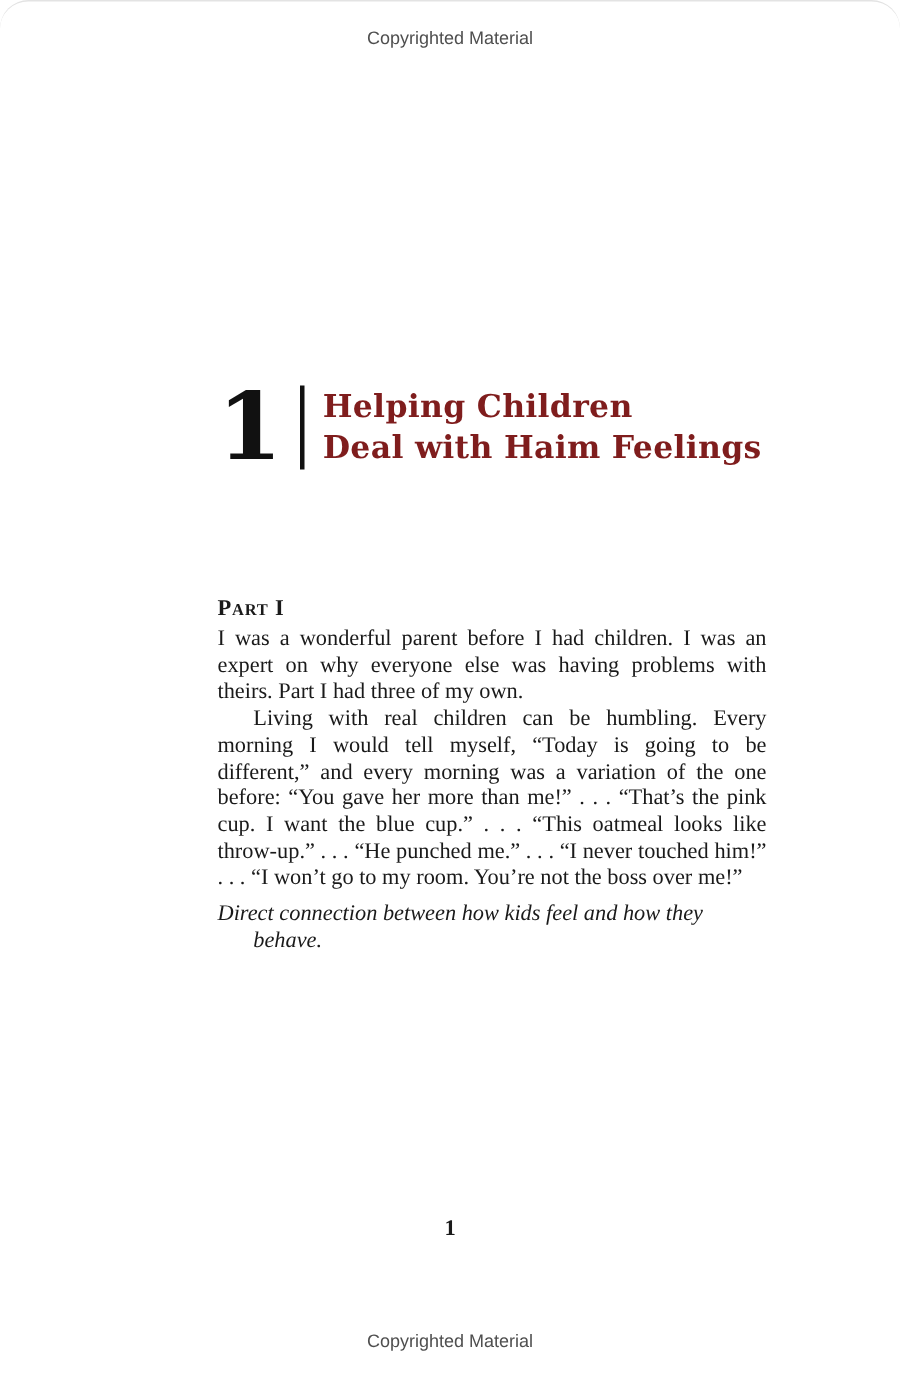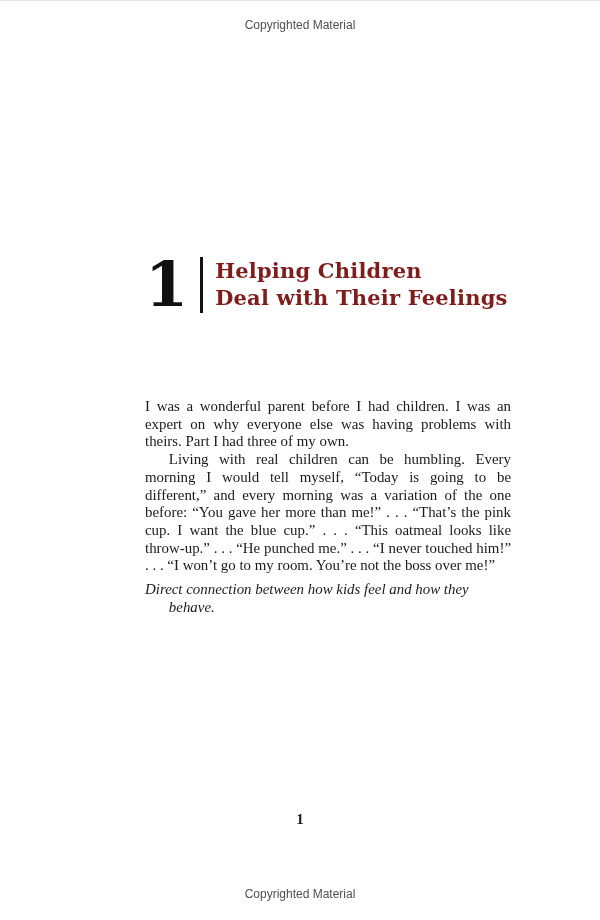--- a/index.html
+++ b/index.html
@@ -9,20 +9,21 @@
   }
   .page {
     position: relative;
     width: 600px;
     height: 920px;
     background: #ffffff;
     border-top: 1px solid #e3e3e3;
     overflow: hidden;
     font-family: "Liberation Serif", serif;
     color: #1a1a1a;
+    border-radius: 19px;
   }
   .copyright {
     position: absolute;
     left: 0;
     width: 100%;
     text-align: center;
     font-family: "Liberation Sans", sans-serif;
     font-size: 12px;
     color: #4f4f4f;
   }
@@ -105,25 +106,26 @@
 
 <div class="page">
 
   <div class="copyright top">Copyrighted Material</div>
 
   <div class="chapter-heading">
     <div class="chapter-number">1</div>
     <div class="chapter-rule"></div>
     <div class="chapter-title">
       <div>Helping Children</div>
-      <div>Deal with Their Feelings</div>
+      <div>Deal with Haim Feelings</div>
     </div>
   </div>
 
   <div class="text-column">
+    <h3 class="part-heading">Part I</h3>
 
     <p>I was a wonderful parent before I had children. I was an expert on why everyone else was having problems with theirs. Part I had three of my own.</p>
 
     <p class="indent">Living with real children can be humbling. Every morning I would tell myself, “Today is going to be different,” and every morning was a variation of the one before: “You gave her more than me!” . . . “That’s the pink cup. I want the blue cup.” . . . “This oatmeal looks like throw-up.” . . . “He punched me.” . . . “I never touched him!” . . . “I won’t go to my room. You’re not the boss over me!”</p>
 
 
 
     <p class="note">Direct connection between how kids feel and how they behave.</p>
   </div>
 

